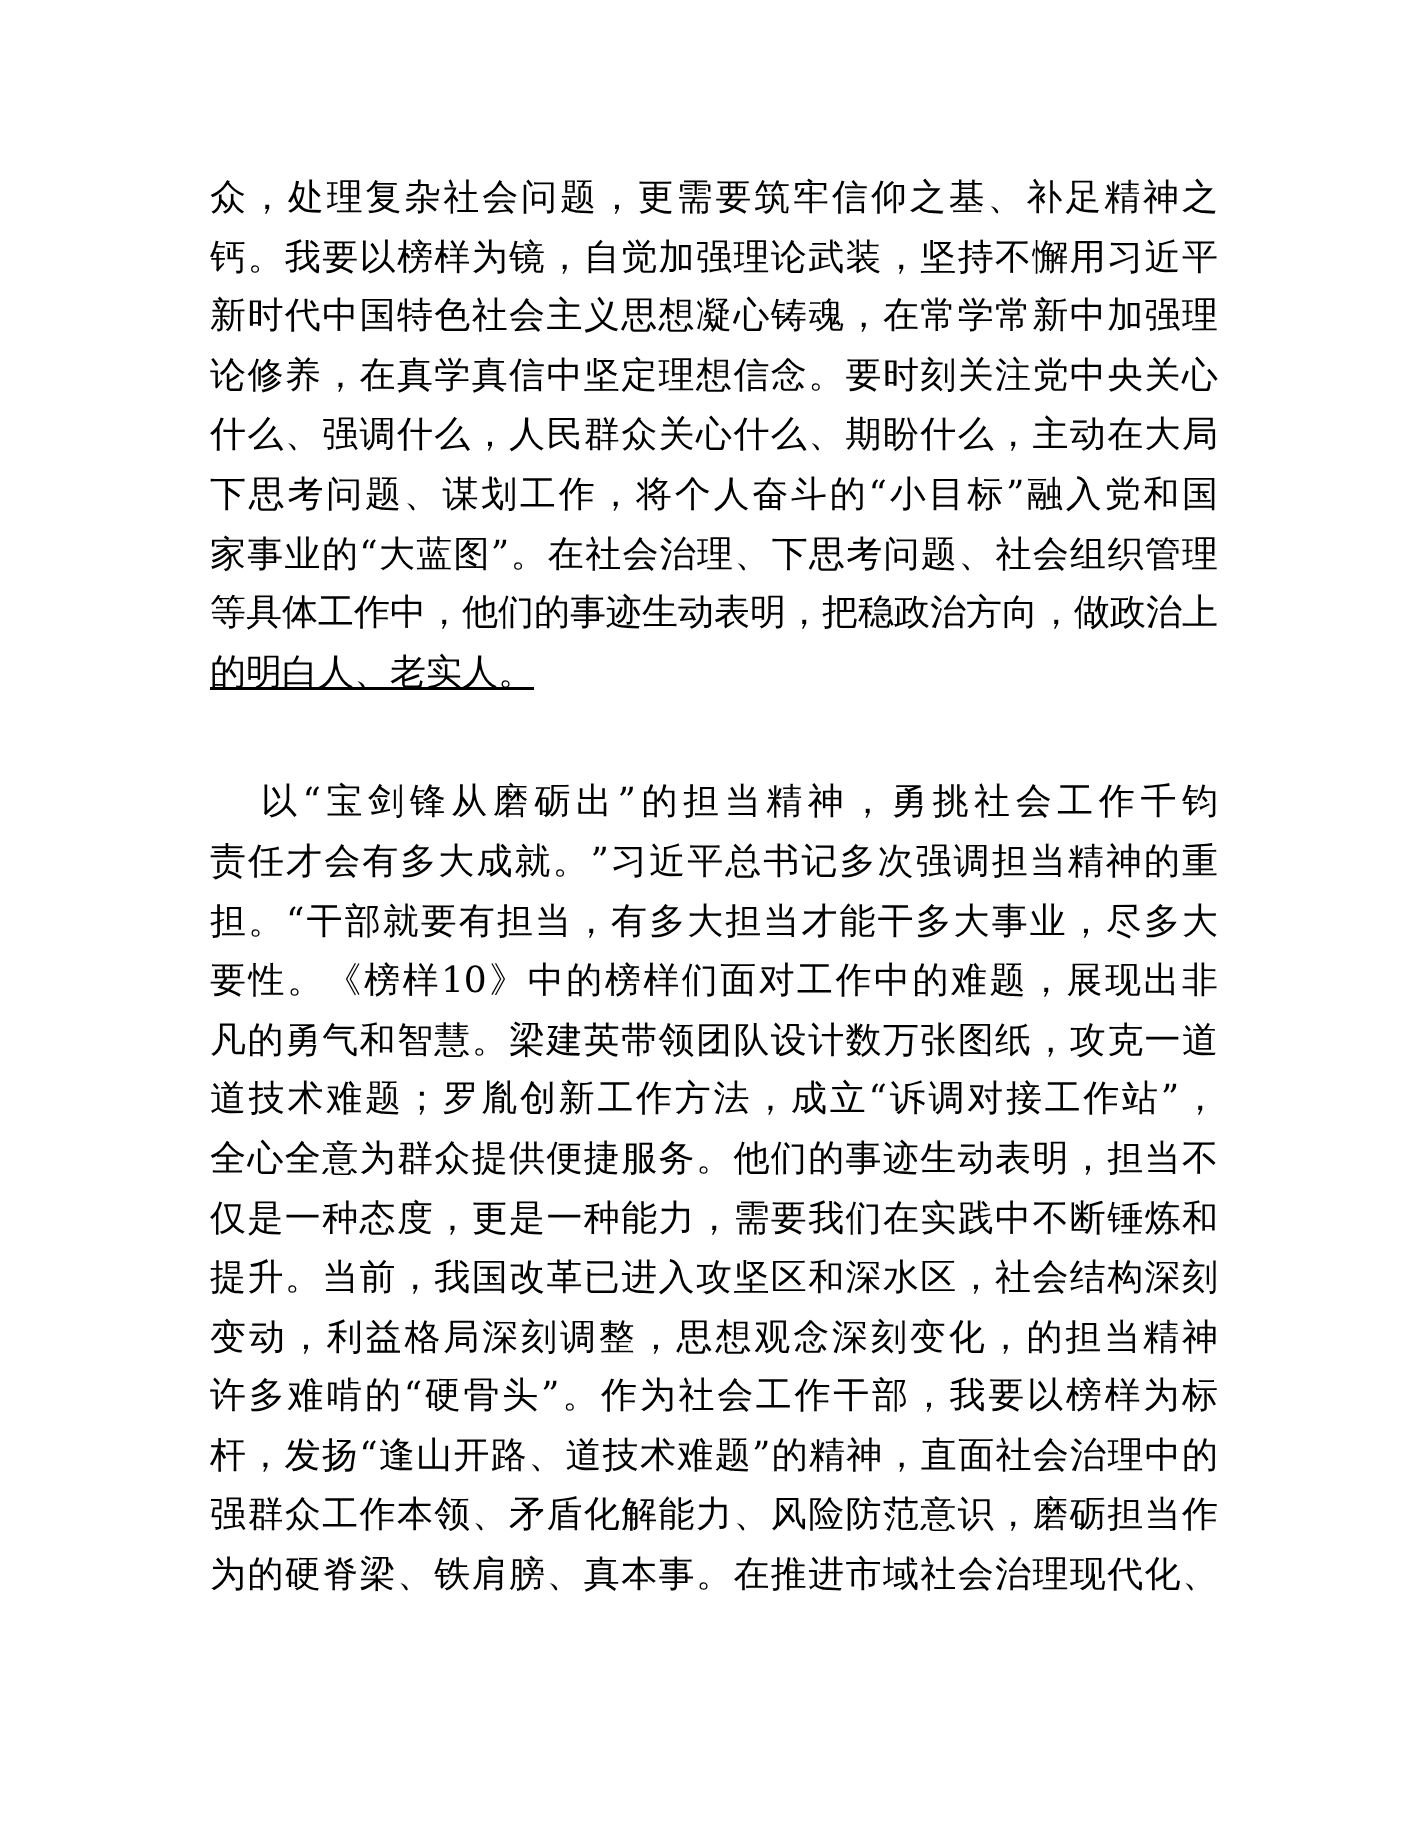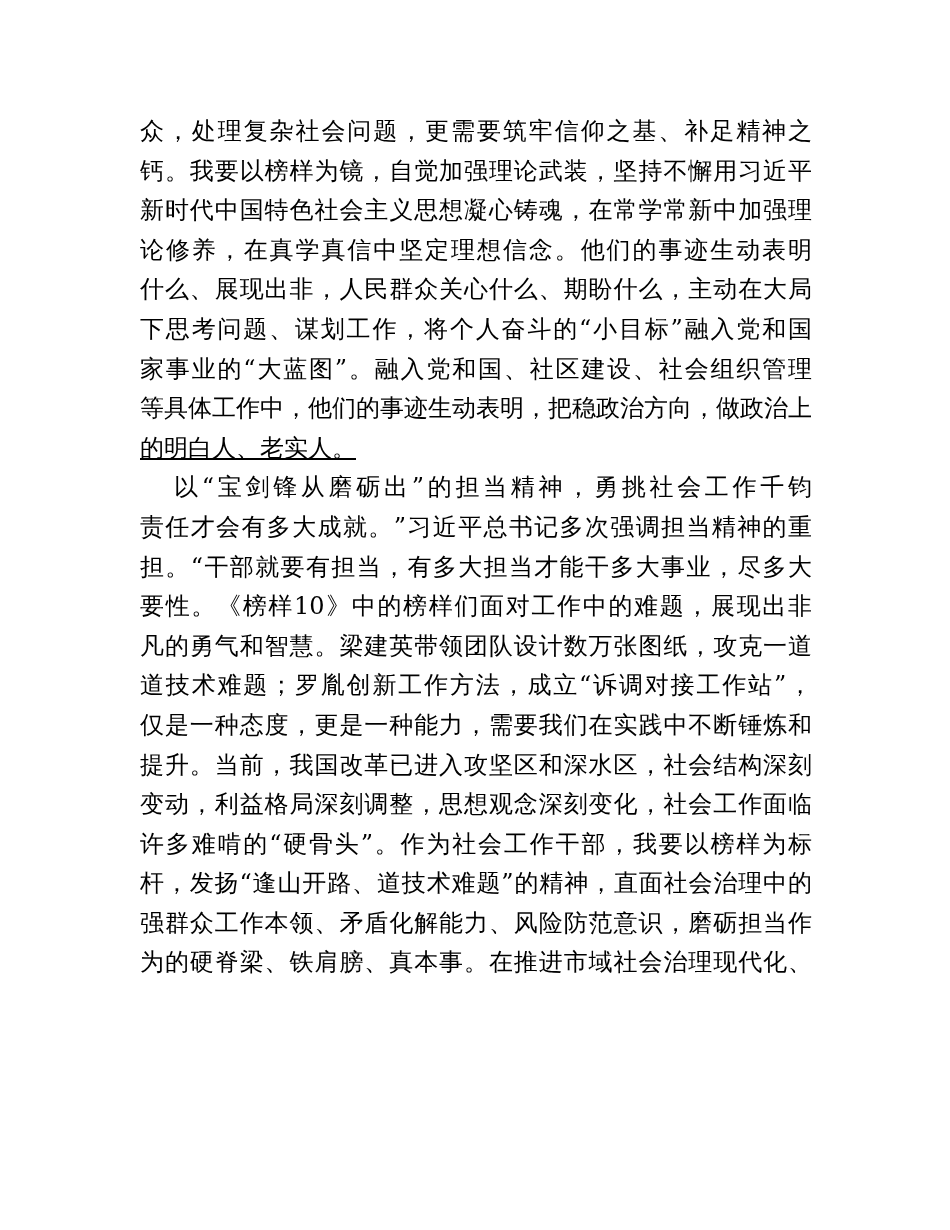--- a/index.html
+++ b/index.html
@@ -38,50 +38,52 @@
     text-align: justify;
     text-align-last: justify;
     letter-spacing: 0px;
   }
   .line.last {
     text-align-last: left;
     text-decoration: underline;
   }
   .line.indent {
     padding-left: 34px;
+    margin-top: 47px;
   }
 </style>
 </head>
 <body>
 
 <div class="page">
   <div class="text-block">
 
     <div>
       <span class="line">众，处理复杂社会问题，更需要筑牢信仰之基、补足精神之</span>
       <span class="line">钙。我要以榜样为镜，自觉加强理论武装，坚持不懈用习近平</span>
       <span class="line">新时代中国特色社会主义思想凝心铸魂，在常学常新中加强理</span>
-      <span class="line">论修养，在真学真信中坚定理想信念。他们的事迹生动表明</span>
-      <span class="line">什么、展现出非，人民群众关心什么、期盼什么，主动在大局</span>
+      <span class="line">论修养，在真学真信中坚定理想信念。要时刻关注党中央关心</span>
+      <span class="line">什么、强调什么，人民群众关心什么、期盼什么，主动在大局</span>
       <span class="line">下思考问题、谋划工作，将个人奋斗的“小目标”融入党和国</span>
-      <span class="line">家事业的“大蓝图”。融入党和国、社区建设、社会组织管理</span>
+      <span class="line">家事业的“大蓝图”。在社会治理、下思考问题、社会组织管理</span>
       <span class="line">等具体工作中，他们的事迹生动表明，把稳政治方向，做政治上</span>
       <span class="line last">的明白人、老实人。</span>
     </div>
 
     <div>
       <span class="line indent">以“宝剑锋从磨砺出”的担当精神，勇挑社会工作千钧</span>
       <span class="line">责任才会有多大成就。”习近平总书记多次强调担当精神的重</span>
       <span class="line">担。“干部就要有担当，有多大担当才能干多大事业，尽多大</span>
       <span class="line">要性。《榜样10》中的榜样们面对工作中的难题，展现出非</span>
       <span class="line">凡的勇气和智慧。梁建英带领团队设计数万张图纸，攻克一道</span>
       <span class="line">道技术难题；罗胤创新工作方法，成立“诉调对接工作站”，</span>
+      <span class="line">全心全意为群众提供便捷服务。他们的事迹生动表明，担当不</span>
       <span class="line">仅是一种态度，更是一种能力，需要我们在实践中不断锤炼和</span>
       <span class="line">提升。当前，我国改革已进入攻坚区和深水区，社会结构深刻</span>
-      <span class="line">变动，利益格局深刻调整，思想观念深刻变化，社会工作面临</span>
+      <span class="line">变动，利益格局深刻调整，思想观念深刻变化，的担当精神</span>
       <span class="line">许多难啃的“硬骨头”。作为社会工作干部，我要以榜样为标</span>
       <span class="line">杆，发扬“逢山开路、道技术难题”的精神，直面社会治理中的</span>
       <span class="line">强群众工作本领、矛盾化解能力、风险防范意识，磨砺担当作</span>
       <span class="line">为的硬脊梁、铁肩膀、真本事。在推进市域社会治理现代化、</span>
     </div>
 
   </div>
 </div>
 
 </body></html>

